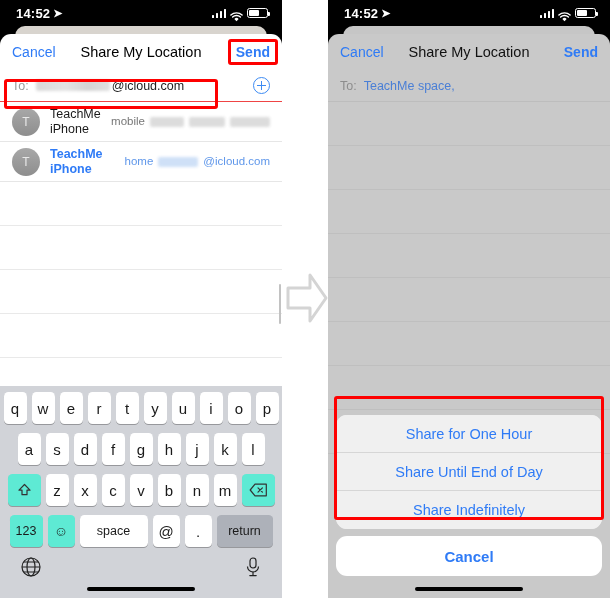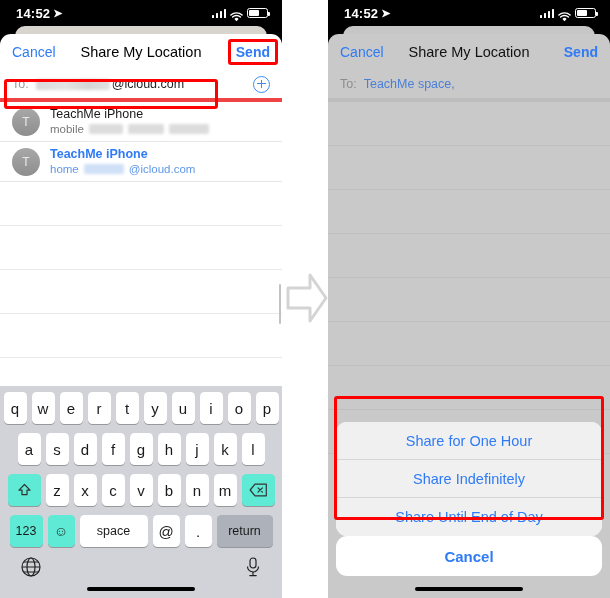--- a/index.html
+++ b/index.html
@@ -75,21 +75,21 @@
   .nav-title {
     position: absolute; left: 0; right: 0; text-align: center;
     font-size: 14.5px; font-weight: normal; color: #000; pointer-events: none;
   }
   .right .nav-title { color: #111; }
   .nav-spacer { flex: 1; }
 
   
   .tofield {
     height: 32px; display: flex; align-items: center; gap: 7px;
-    padding: 0 12px; border-bottom: 4px solid #ef4444; background: #fff;
+    padding: 0 12px; border-bottom: 1px solid #ef4444; background: #fff;
   }
   .right .tofield { background: #c9c9c9; border-bottom-color: #bdbdbd; }
   .to-label { font-size: 12.5px; color: #9a9a9a; }
   .right .to-label { color: #8d8d8d; }
   .to-value { font-size: 12.5px; color: #222; display: flex; align-items: center; gap: 0; }
   .right .to-value { color: #4a7fd6; }
   .redact {
     display: inline-block; width: 74px; height: 11px;
     background: linear-gradient(90deg,#d9d9d9,#e3e3e3 40%,#d4d4d4 70%,#e0e0e0);
     border-radius: 2px; filter: blur(1.4px); margin-right: 2px;
@@ -111,21 +111,21 @@
   .row {
     height: 40px; display: flex; align-items: center; gap: 10px;
     padding: 0 12px; border-bottom: 1px solid #e6e6e6; cursor: pointer;
   }
   .avatar {
     width: 28px; height: 28px; border-radius: 50%;
     background: linear-gradient(180deg,#a8a8a8,#8e8e8e);
     color: #e8e8e8; font-size: 12px; display: flex;
     align-items: center; justify-content: center; flex-shrink: 0;
   }
-  .row-txt { display: flex; flex-direction: column; gap: 1px; min-width: 0; }
+  .row-txt { display: flex; gap: 1px; min-width: 0; }
   .row-name { font-size: 12.5px; color: #1a1a1a; line-height: 1.2; }
   .row-sub {
     font-size: 11.5px; color: #777; line-height: 1.2;
     display: flex; align-items: center; gap: 5px;
   }
   .row.selected .row-name { color: #2f7bf6; font-weight: bold; }
   .row.selected .row-sub  { color: #5f97ea; }
   .blur-chip {
     display: inline-block; height: 10px; border-radius: 2px;
     background: #dcdcdc; filter: blur(1.5px);
@@ -175,21 +175,21 @@
   .homebar {
     position: absolute; bottom: 7px; left: 50%; transform: translateX(-50%);
     width: 108px; height: 4.5px; background: #000; border-radius: 3px;
   }
 
   
   .actionsheet {
     position: absolute; left: 8px; right: 8px; bottom: 22px;
   }
   .as-group {
-    background: #f0f0f0; border-radius: 11px; overflow: hidden; 
+    background: #f0f0f0; border-radius: 11px; overflow: hidden; margin-bottom: 7px;
   }
   .as-item {
     height: 38px; display: flex; align-items: center; justify-content: center;
     font-size: 14.5px; color: #2f7bf6; cursor: pointer;
     border-bottom: 1px solid #d6d6d6; background: #f0f0f0;
   }
   .as-item:last-child { border-bottom: none; }
   .as-cancel {
     height: 40px; background: #fff; border-radius: 11px;
     display: flex; align-items: center; justify-content: center;
@@ -426,22 +426,22 @@
         <div class="empty-row"></div>
         <div class="empty-row"></div>
         <div class="empty-row"></div>
         <div class="empty-row"></div>
         <div class="empty-row"></div>
       </div>
 
       <div class="actionsheet">
         <div class="as-group">
           <div class="as-item">Share for One Hour</div>
+          <div class="as-item">Share Until End of Day</div>
           <div class="as-item">Share Indefinitely</div>
-          <div class="as-item">Share Until End of Day</div>
         </div>
         <div class="as-cancel">Cancel</div>
       </div>
 
       <div class="homebar"></div>
     </div>
 
     <div class="hl" style="left:6px; top:396px; width:270px; height:124px;"></div>
   </div>
 

